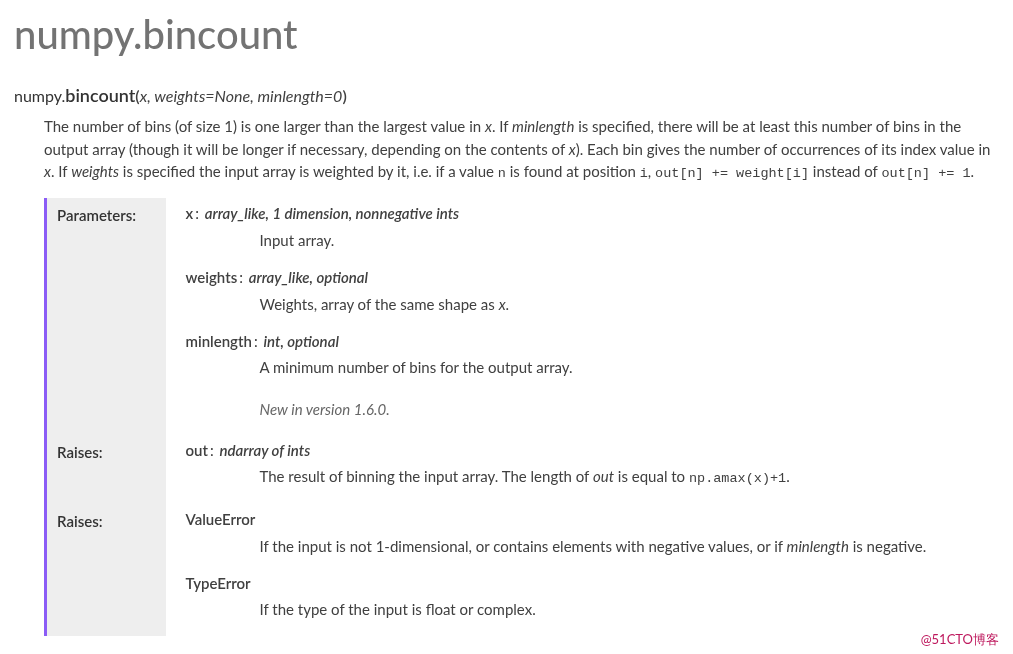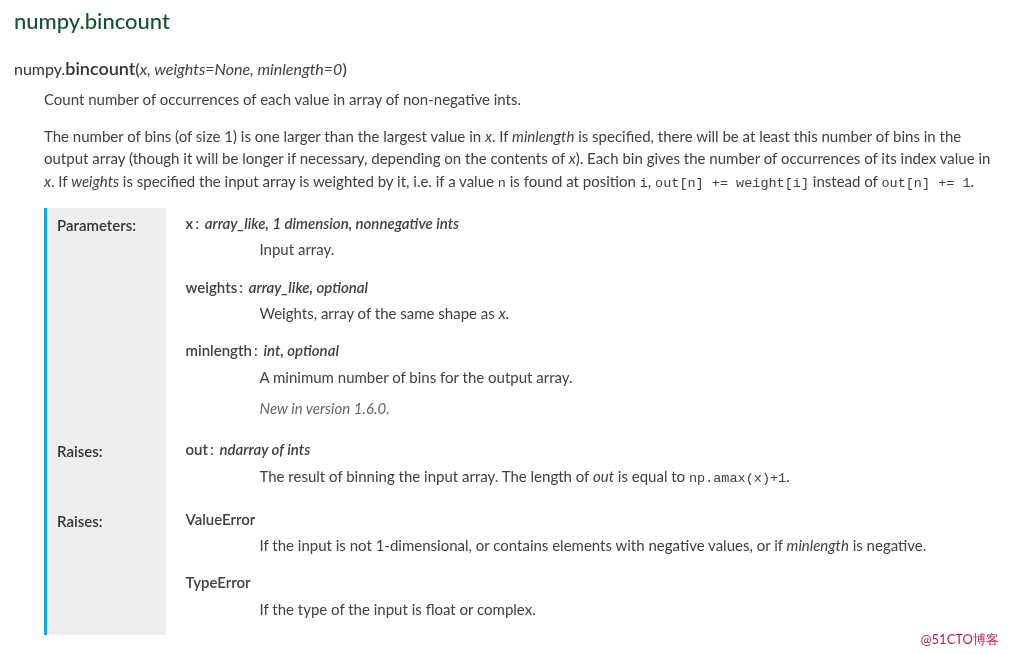--- a/index.html
+++ b/index.html
@@ -8,22 +8,22 @@
     padding: 0 14px 20px 14px;
     font-family: "Lato", "Helvetica Neue", Arial, sans-serif;
     font-size: 15px;
     color: #404040;
     background: #ffffff;
     width: 1013px;
     line-height: 1.5;
   }
   h1 {
     font-weight: 500;
-    font-size: 22px;
-    color: #14532d;
+    font-size: 40px;
+    color: #737373;
     margin: 0 0 18px 0;
     padding-top: 4px;
   }
   dl.function { margin: 0; }
   dt.sig {
     font-size: 16px;
     margin-bottom: 6px;
   }
   .sig-prename { font-weight: 400; color: #333; }
   .sig-name { font-weight: 600; font-size: 18px; color: #333; }
@@ -44,21 +44,21 @@
     width: 100%;
     margin-top: 8px;
   }
   table.field-list th {
     text-align: left;
     vertical-align: top;
     background: #eeeeee;
     padding: 6px 10px;
     font-weight: 600;
     color: #333;
-    border-left: 3px solid #0ea5e9;
+    border-left: 3px solid #8b5cf6;
     width: 120px;
     white-space: nowrap;
     font-size: 15px;
   }
   table.field-list td {
     vertical-align: top;
     padding: 4px 8px 14px 20px;
   }
   .param { margin-bottom: 14px; }
   .param:last-child { margin-bottom: 0; }
@@ -66,42 +66,41 @@
   .param-colon { padding: 0 2px; }
   .param-type { font-style: italic; font-weight: 600; }
   .param-desc {
     margin: 4px 0 0 30px;
     line-height: 1.55;
     padding-left: 44px;
   }
   .versionadded {
     font-style: italic;
     color: #666;
-    margin-top: 8px;
+    margin-top: 18px;
   }
   .watermark {
     position: absolute;
     right: 14px;
     top: 630px;
     color: #be185d;
     font-size: 13px;
   }
 </style>
 </head>
 <body>
 
 <h1>numpy.bincount</h1>
 
 <dl class="function">
   <dt class="sig">
     <span class="sig-prename">numpy.</span><span class="sig-name">bincount</span><span class="paren">(</span><span class="sig-params">x, weights=None, minlength=0</span><span class="paren">)</span>
   </dt>
   <dd class="body">
 
-    <p>Count number of occurrences of each value in array of non-negative ints.</p>
 
     <p>
       <span>The number of bins (of size 1) is one larger than the largest value in </span><em>x</em><span>. If </span><em>minlength</em><span> is specified, there will be at least this number of bins in the output array (though it will be longer if necessary, depending on the contents of </span><em>x</em><span>). Each bin gives the number of occurrences of its index value in </span><em>x</em><span>. If </span><em>weights</em><span> is specified the input array is weighted by it, i.e. if a value </span><span class="code">n</span><span> is found at position </span><span class="code">i</span><span>, </span><span class="code">out[n] += weight[i]</span><span> instead of </span><span class="code">out[n] += 1</span><span>.</span>
     </p>
 
     <table class="field-list">
       <tbody>
         <tr>
           <th>Parameters:</th>
           <td>

